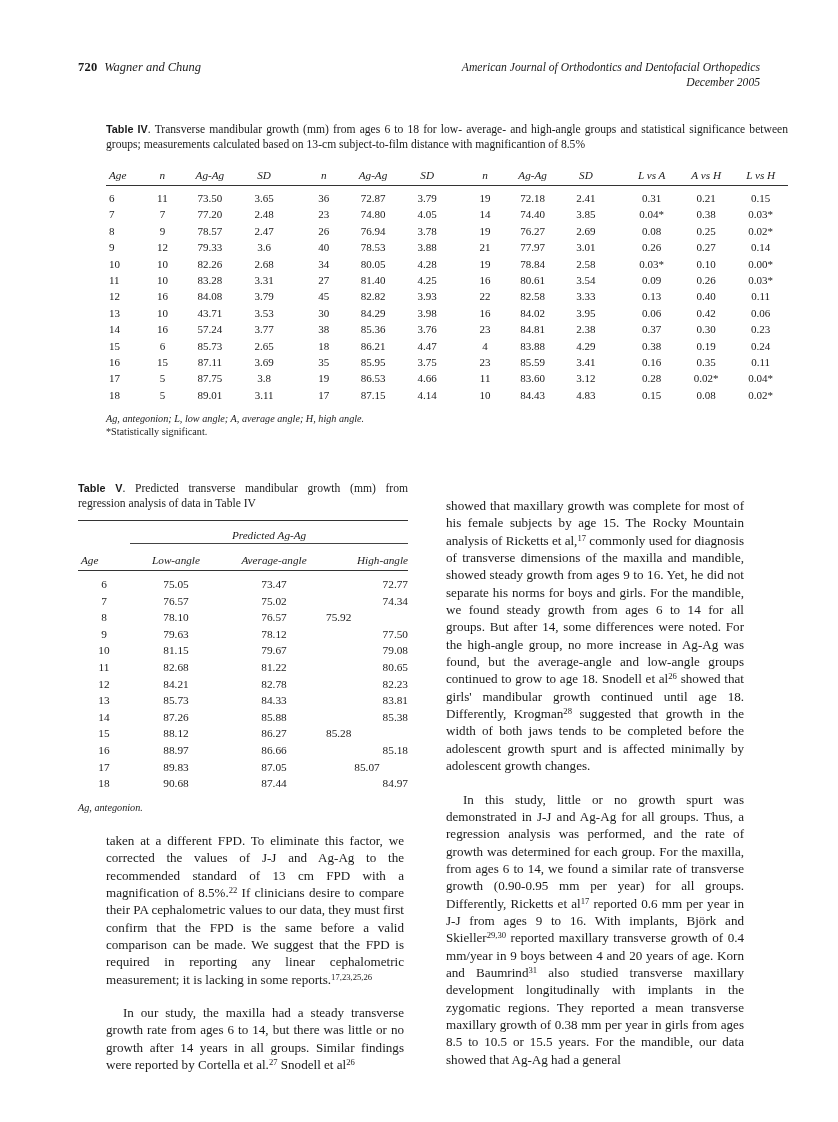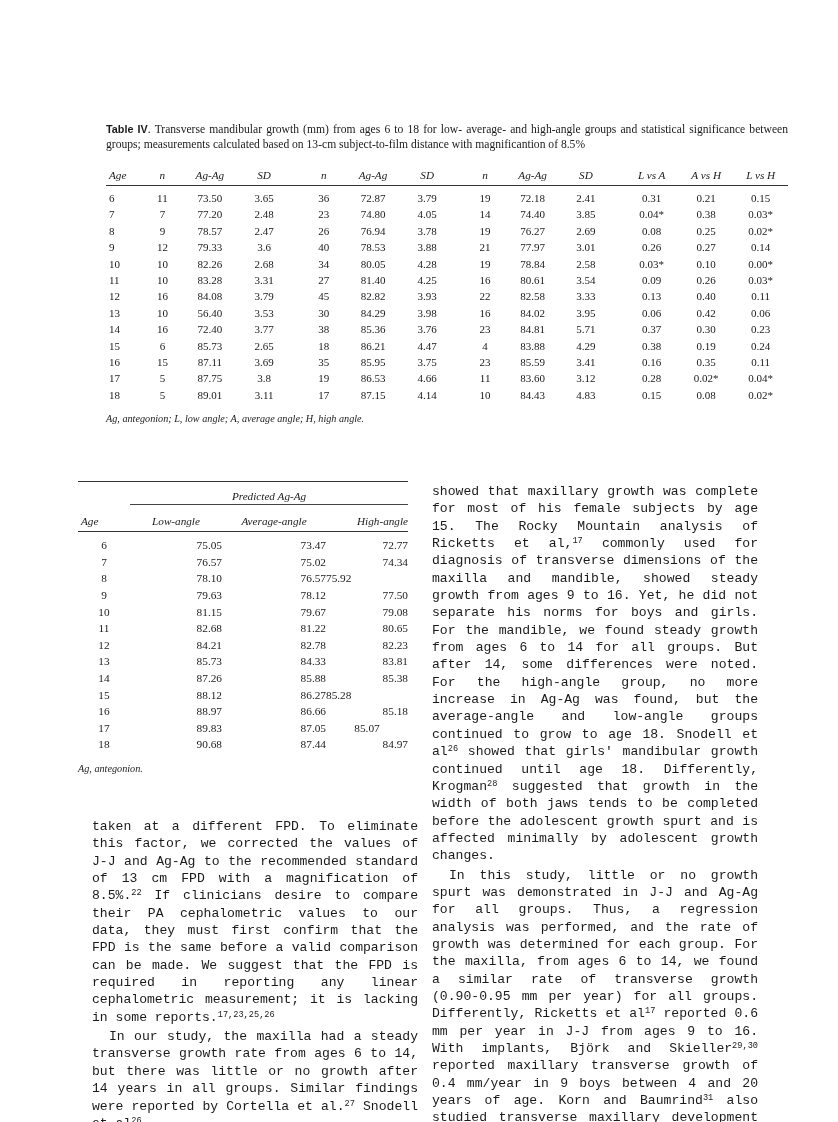--- a/index.html
+++ b/index.html
@@ -125,53 +125,62 @@
     left: 78px;
     top: 481px;
     width: 330px;
   }
   #table5 .tbl-caption { margin-bottom: 8px; }
   #table5 table.data { font-size: 11.3px; }
   #table5 .hdr-group td { height: 20px; vertical-align: bottom; padding-bottom: 2px !important; }
   #table5 .hdr-col td { height: 22px; vertical-align: bottom; padding-bottom: 4px !important; }
   #table5 tbody td {
     height: 16.6px;
-    text-align: right;
+    text-align: center;
     vertical-align: middle;
   }
   #table5 tbody tr:first-child td { padding-top: 5px; }
   #table5 tbody tr:last-child td { padding-bottom: 4px; }
   #table5 td.age { text-align: center; }
   #table5 .fn { margin-top: 5px; }
 
   
   .col {
     position: absolute;
     width: 330px;
     font-size: 13.1px;
     line-height: 17.35px;
     text-align: justify;
     text-justify: inter-word;
     hyphens: manual;
   }
   #col-left { left: 90px; top: 816px; width: 330px; }
   #col-right { left: 430px; top: 481px; width: 330px; }
-  .col p { margin: 2px; font-family: Liberation Mono, monospace; }
+  .col p { margin: 16px; }
   .col p.indent { text-indent: 17px; }
   sup {
     font-size: 0.66em;
     vertical-align: 0.44em;
     line-height: 0;
   }
 </style>
 </head>
 <body>
 
 <div id="page">
 
+  <div class="runhead">
+    <div class="runhead-left">
+      <span class="folio">720</span><span class="authors">Wagner and Chung</span>
+    </div>
+    <div class="runhead-right">
+      <div>American Journal of Orthodontics and Dentofacial Orthopedics</div>
+      <div>December 2005</div>
+    </div>
+  </div>
 
   <div id="table4">
     <div class="tbl-caption"><span class="lbl">Table IV</span><span>. Transverse mandibular growth (mm) from ages 6 to 18 for low- average- and high-angle groups and statistical significance between groups; measurements calculated based on 13-cm subject-to-film distance with magnificantion of 8.5%</span></div>
 
     <table class="data">
       <colgroup>
         <col style="width:40px">
           <col style="width:40px">
           <col style="width:62px">
           <col style="width:54px">
@@ -331,48 +340,48 @@
             <td>82.58</td>
             <td>3.33</td>
             <td class="gap"></td>
             <td>0.13</td>
             <td>0.40</td>
             <td>0.11</td>
           </tr>
           <tr>
             <td class="age">13</td>
             <td>10</td>
-            <td>56.40</td>
+            <td>43.71</td>
             <td>3.53</td>
             <td class="gap"></td>
             <td>30</td>
             <td>84.29</td>
             <td>3.98</td>
             <td class="gap"></td>
             <td>16</td>
             <td>84.02</td>
             <td>3.95</td>
             <td class="gap"></td>
             <td>0.06</td>
             <td>0.42</td>
             <td>0.06</td>
           </tr>
           <tr>
             <td class="age">14</td>
             <td>16</td>
-            <td>72.40</td>
+            <td>57.24</td>
             <td>3.77</td>
             <td class="gap"></td>
             <td>38</td>
             <td>85.36</td>
             <td>3.76</td>
             <td class="gap"></td>
             <td>23</td>
             <td>84.81</td>
-            <td>5.71</td>
+            <td>2.38</td>
             <td class="gap"></td>
             <td>0.37</td>
             <td>0.30</td>
             <td>0.23</td>
           </tr>
           <tr>
             <td class="age">15</td>
             <td>6</td>
             <td>85.73</td>
             <td>2.65</td>
@@ -441,24 +450,26 @@
             <td class="gap"></td>
             <td>0.15</td>
             <td>0.08</td>
             <td>0.02*</td>
           </tr>
         </tbody>
     </table>
 
     <div class="fn">
       <div class="footnote"><i>Ag, antegonion; L, low angle; A, average angle; H, high angle.</i></div>
+      <div class="footnote">*Statistically significant.</div>
     </div>
   </div>
 
   <div id="table5">
+    <div class="tbl-caption"><span class="lbl">Table V</span><span>. Predicted transverse mandibular growth (mm) from regression analysis of data in Table IV</span></div>
 
     <table class="data">
       <colgroup>
         <col style="width:52px">
           <col style="width:92px">
           <col style="width:104px">
           <col style="width:82px">
       </colgroup>
       <thead>
         <tr class="hdr-group rule-top">

